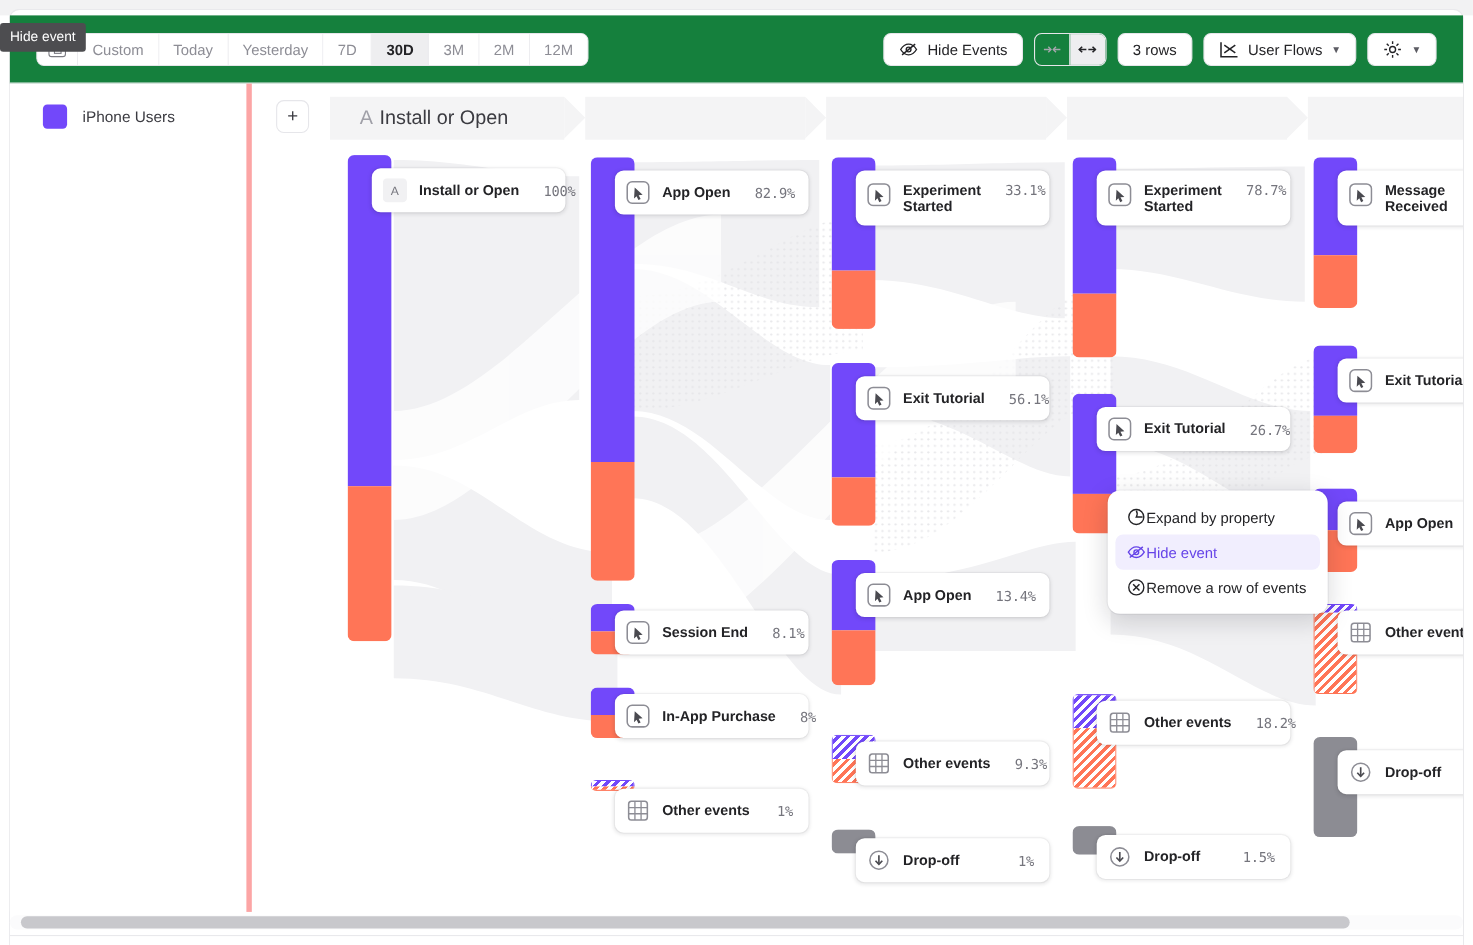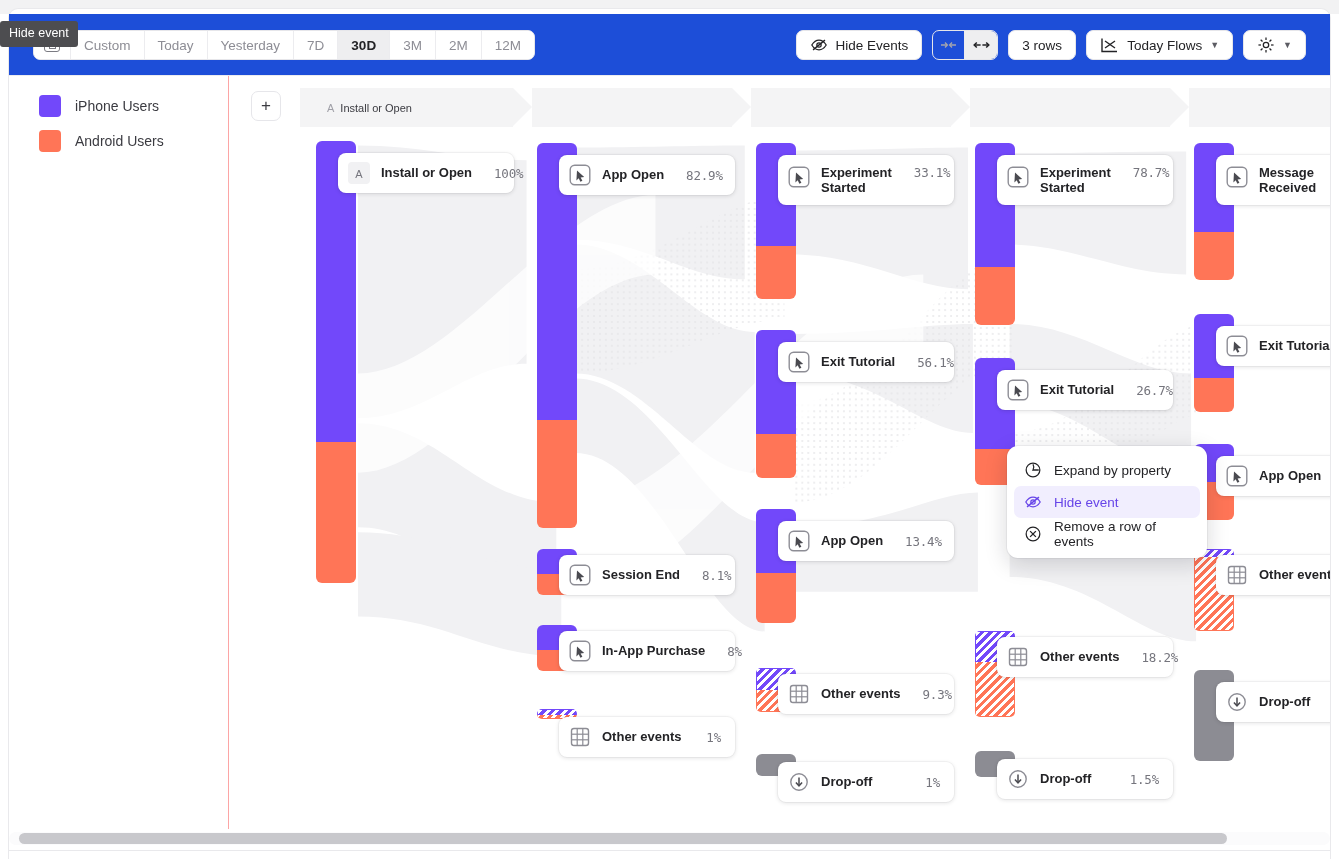--- a/index.html
+++ b/index.html
@@ -27,21 +27,21 @@
     position: absolute; top: 21px; left: 0px;
     background: #4d4d50; color: #fff;
     font-size: 12.5px; line-height: 1;
     padding: 6px 9px 7px 9px; border-radius: 3px;
     z-index: 60; white-space: nowrap;
   }
 
   
   .toolbar {
     position: absolute; top: 14px; left: 9px; width: 1321px; height: 62px;
-    border-bottom: 1px solid #ececef; background: #1d4ed8;
+    border-bottom: 1px solid #ececef; background: #15803d;
   }
   .seg-group {
     position: absolute; top: 16px; left: 24px; height: 30px;
     display: flex; align-items: stretch;
     border: 1px solid #e6e6ea; border-radius: 7px; overflow: hidden;
     background: #fff;
   }
   .seg {
     display: flex; align-items: center; justify-content: center;
     padding: 0 13px; font-size: 13.5px; color: #8d8d95;
@@ -73,21 +73,21 @@
     width: 32px; height: 100%; cursor: pointer; font-size: 12px; color: #5c5c63;
     border-right: 1px solid #ececef;
   }
   .tb-pair > div:last-child { border-right: none; }
   .tb-pair > div.on { background: #eeeef0; color: #232326; }
   .chev { font-size: 9px; color: #5c5c63; }
 
   
   .legend-panel {
     position: absolute; top: 76px; left: 9px; width: 220px; bottom: 30px;
-    background: #fff; border-right: 1px solid #fca5a5;
+    background: #fff; border-right: 5px solid #fca5a5;
   }
   .legend-row { display: flex; align-items: center; gap: 14px; margin: 0 0 0 30px; height: 28px; }
   .legend-row.first { margin-top: 16px; }
   .legend-row.second { margin-top: 7px; }
   .swatch { width: 22px; height: 22px; border-radius: 4px; flex: none; }
   .legend-label { font-size: 14px; color: #3b3b41; }
 
   
   .canvas {
     position: absolute; top: 76px; left: 229px; right: 9px; bottom: 30px;
@@ -104,21 +104,21 @@
   .hdr-strip { position: absolute; left: 71px; top: 12px; right: 0; height: 39px; }
   .hdr-seg {
     position: absolute; top: 0; height: 39px; background: #f4f4f5;
     display: flex; align-items: center;
   }
   .hdr-seg::after {
     content: ""; position: absolute; right: -19px; top: 0;
     border-left: 19px solid #f4f4f5;
     border-top: 19.5px solid transparent; border-bottom: 19.5px solid transparent;
   }
-  .hdr-label { font-size: 11px; color: #3b3b41; padding-left: 27px; white-space: nowrap; }
+  .hdr-label { font-size: 18px; color: #3b3b41; padding-left: 27px; white-space: nowrap; }
   .hdr-prefix { color: #a0a0a8; margin-right: 6px; }
 
   
   .ribbons { position: absolute; inset: 0; z-index: 1; pointer-events: none; }
 
   
   .node { position: absolute; z-index: 4; }
   .bar {
     position: absolute; left: 0; top: 0; width: 40px; border-radius: 6px; overflow: hidden;
   }
@@ -153,21 +153,21 @@
   }
 
   
   .ctx-menu {
     position: absolute; left: 1007px; top: 446px; width: 200px;
     background: #fff; border-radius: 11px; padding: 8px 7px;
     box-shadow: 0 6px 22px rgba(20,20,30,.17), 0 0 0 1px rgba(20,20,30,.05);
     z-index: 80;
   }
   .ctx-item {
-    display: flex; align-items: center; gap: 12px; height: 32px;
+    display: flex; align-items: center; gap: 0; height: 32px;
     padding: 0 10px; border-radius: 7px; cursor: pointer;
     font-size: 13.5px; color: #232326;
   }
   .ctx-item.active { background: #f1eefe; color: #6644e8; }
   .ctx-ico { width: 18px; height: 18px; flex: none; display: block; }
 
   
   .sb-track {
     position: absolute; left: 9px; right: 9px; bottom: 14px; height: 13px;
     background: #fbfbfc; border-radius: 7px;
@@ -237,21 +237,21 @@
       <div class="tb-btn">
         <span>3 rows</span>
       </div>
 
       <div class="tb-btn">
         <svg width="19" height="17" viewBox="0 0 19 17">
           <polyline points="2,1.5 2,14.5 17,14.5" fill="none" stroke="#232326" stroke-width="1.4"></polyline>
           <path d="M5 4 L15 11" stroke="#232326" stroke-width="1.4" fill="none"></path>
           <path d="M5 11 L15 4" stroke="#232326" stroke-width="1.4" fill="none"></path>
         </svg>
-        <span>Today Flows</span>
+        <span>User Flows</span>
         <span class="chev">▼</span>
       </div>
 
       <div class="tb-btn">
         <svg width="18" height="18" viewBox="0 0 20 20">
           <circle cx="10" cy="10" r="3" fill="none" stroke="#232326" stroke-width="1.4"></circle>
           <g stroke="#232326" stroke-width="1.4">
             <line x1="10" y1="1.6" x2="10" y2="4.4"></line>
               <line x1="10" y1="15.6" x2="10" y2="18.4"></line>
             <line x1="1.6" y1="10" x2="4.4" y2="10"></line>
@@ -265,24 +265,20 @@
         <span class="chev">▼</span>
       </div>
 
     </div>
   </div>
 
   <div class="legend-panel">
     <div class="legend-row first">
       <span class="swatch" style="background:#7248fa"></span>
       <span class="legend-label">iPhone Users</span>
-    </div>
-    <div class="legend-row second">
-      <span class="swatch" style="background:#ff7557"></span>
-      <span class="legend-label">Android Users</span>
     </div>
   </div>
 
   <div class="canvas">
 
     <div class="add-col-btn">+</div>
 
     <div class="hdr-strip">
       <div class="hdr-seg" style="left:0;width:213px">
         <span class="hdr-label"><span class="hdr-prefix">A</span><span>Install or Open</span></span>

